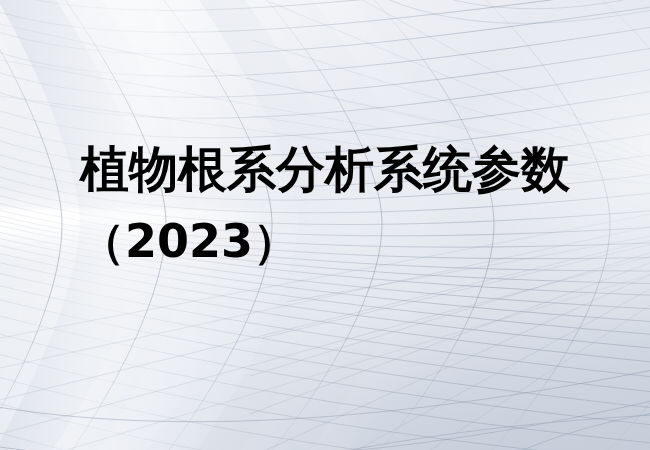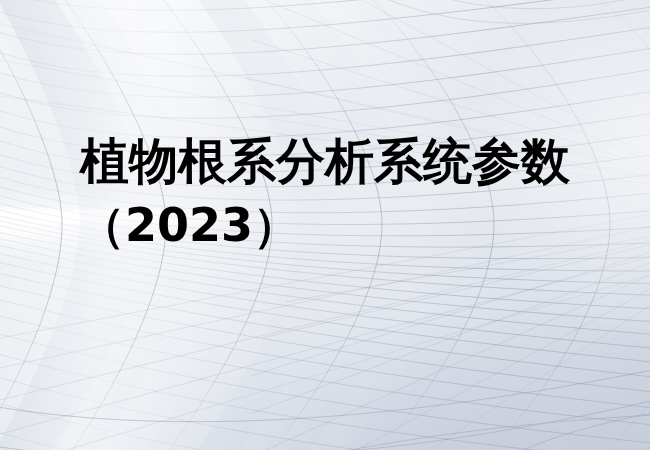--- a/index.html
+++ b/index.html
@@ -111,21 +111,21 @@
   }
 
   .title-main {
     font-family: "DejaVu Sans", "Liberation Sans", sans-serif;
     font-weight: 700;
     font-size: 49px;
     line-height: 60px;
     color: #000000;
     letter-spacing: 0px;
     white-space: nowrap;
-    margin: 4px;
+    margin: 12px;
     padding: 0;
   }
 
   .title-sub {
     font-family: "DejaVu Sans", "Liberation Sans", sans-serif;
     font-weight: 700;
     font-size: 46px;
     line-height: 58px;
     color: #000000;
     margin: 0;

